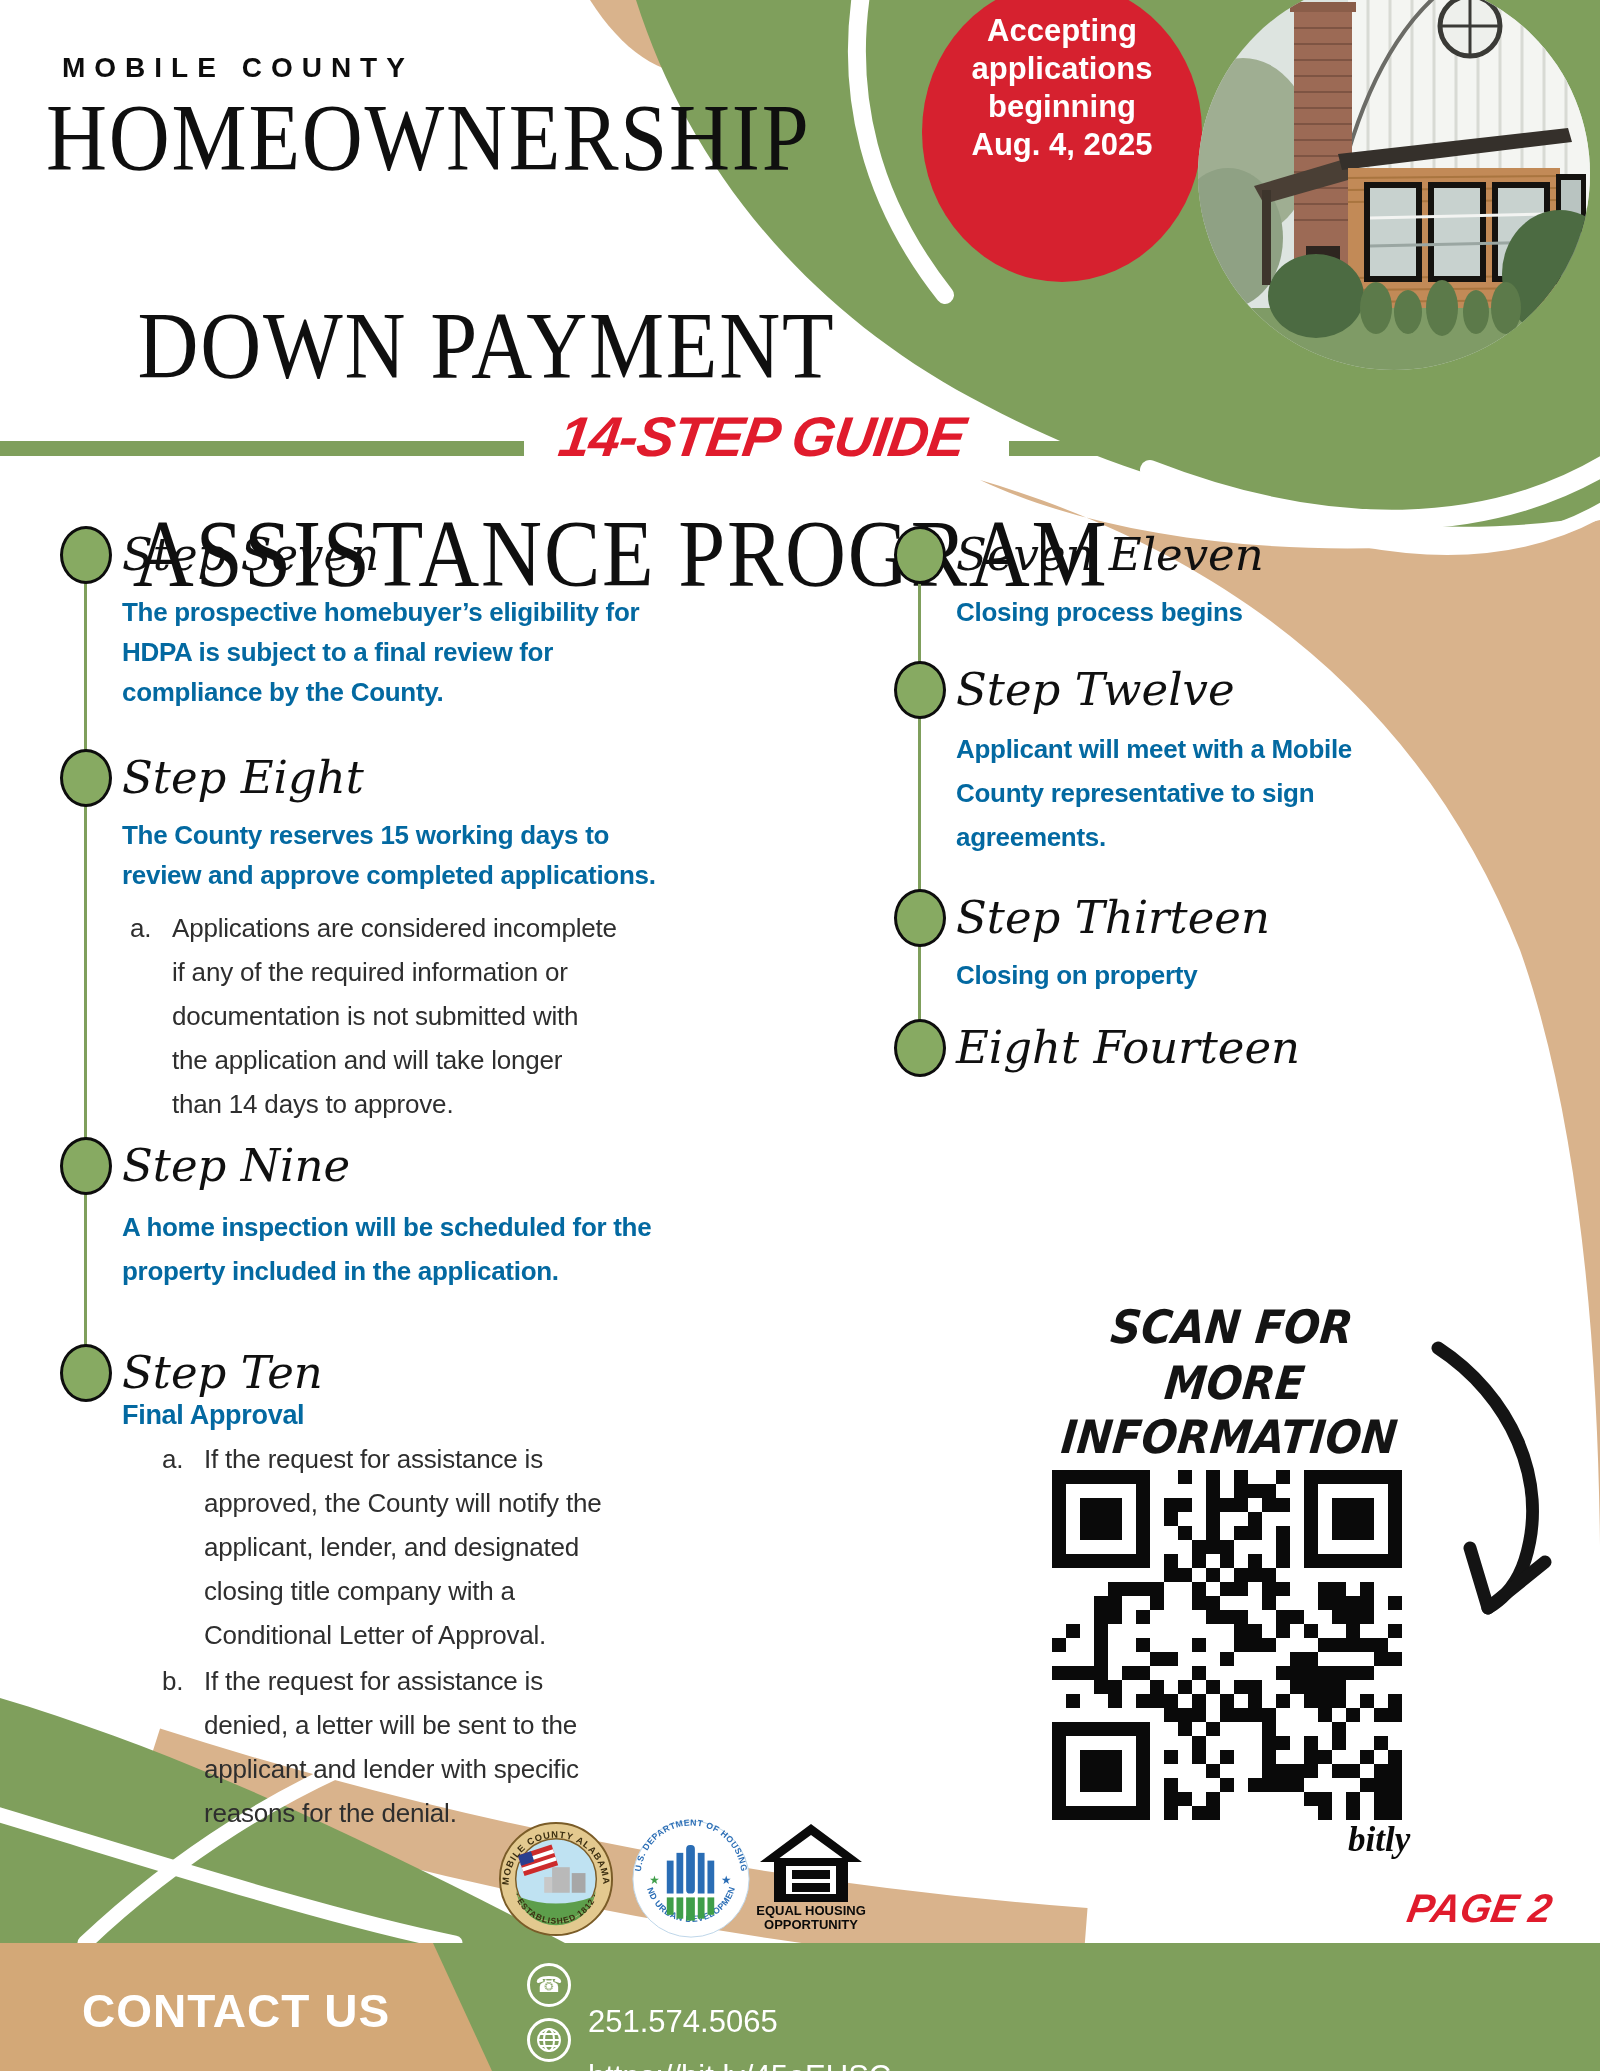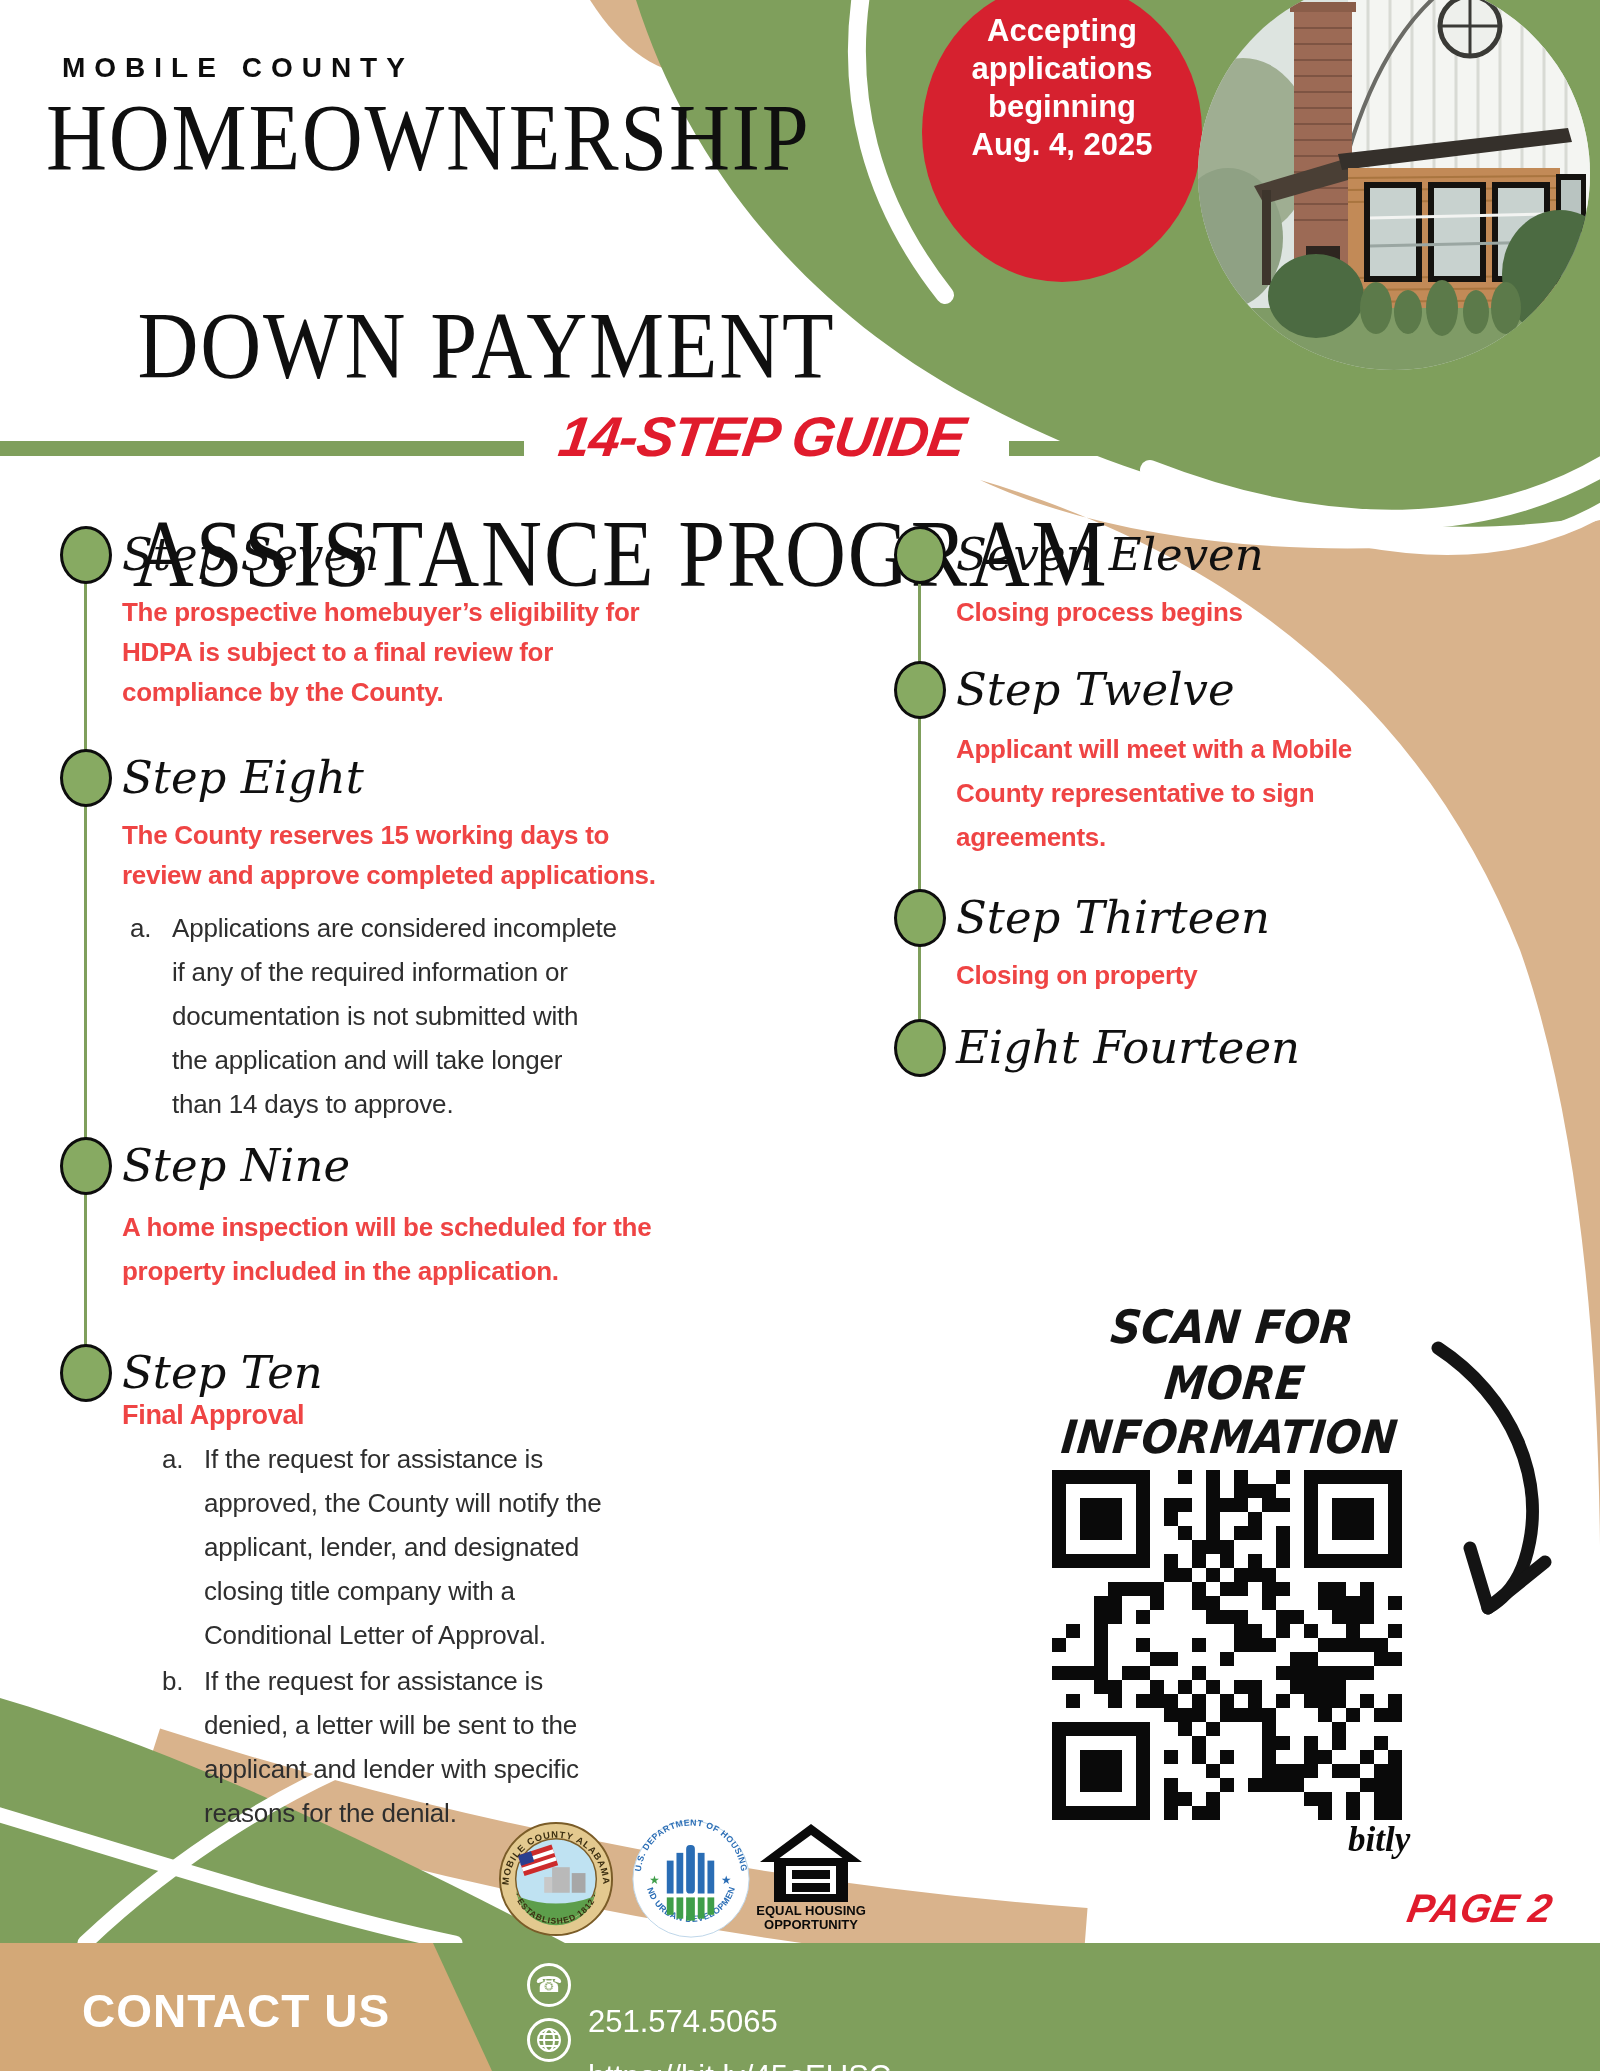--- a/index.html
+++ b/index.html
@@ -21,21 +21,21 @@
   .guide-text{left:552px;top:404px;width:420px;text-align:center;color:#e01b2c;
         font-weight:700;font-style:italic;font-size:56px;letter-spacing:-1px;
         transform:skewX(-8deg);font-family:"Liberation Sans",sans-serif;z-index:2;}
 
   
   .tl{width:3px;background:#7f9f5c;z-index:1;}
   .step-circle{width:52px;height:58px;border-radius:50%;background:#87aa62;
                border:3px solid #0d0d0d;box-sizing:border-box;z-index:2;}
   .step-h{font-family:"DejaVu Serif","Liberation Serif",serif;font-style:italic;font-weight:400;
           font-size:45px;line-height:54px;color:#101010;z-index:2;text-align:right;}
-  .b{font-weight:700;font-size:26px;line-height:40px;letter-spacing:-0.3px;color:#ef4444;
+  .b{font-weight:700;font-size:26px;line-height:40px;letter-spacing:-0.3px;color:#0369a1;
      white-space:pre-line;z-index:2;}
   .lh44{line-height:44px;}
   .l{font-weight:400;font-size:26px;line-height:44px;letter-spacing:-0.2px;color:#2e2e2e;
      white-space:pre-line;z-index:2;}
 
   
   .scan-t{width:520px;text-align:center;color:#141414;font-weight:700;font-style:italic;
           font-size:46px;letter-spacing:0px;transform:scaleX(0.92) skewX(-6deg);
           transform-origin:center;font-family:"DejaVu Sans","Liberation Sans",sans-serif;z-index:2;}
   .bitly{font-family:Liberation Serif, serif;font-style:italic;font-weight:700;font-size:35px;

